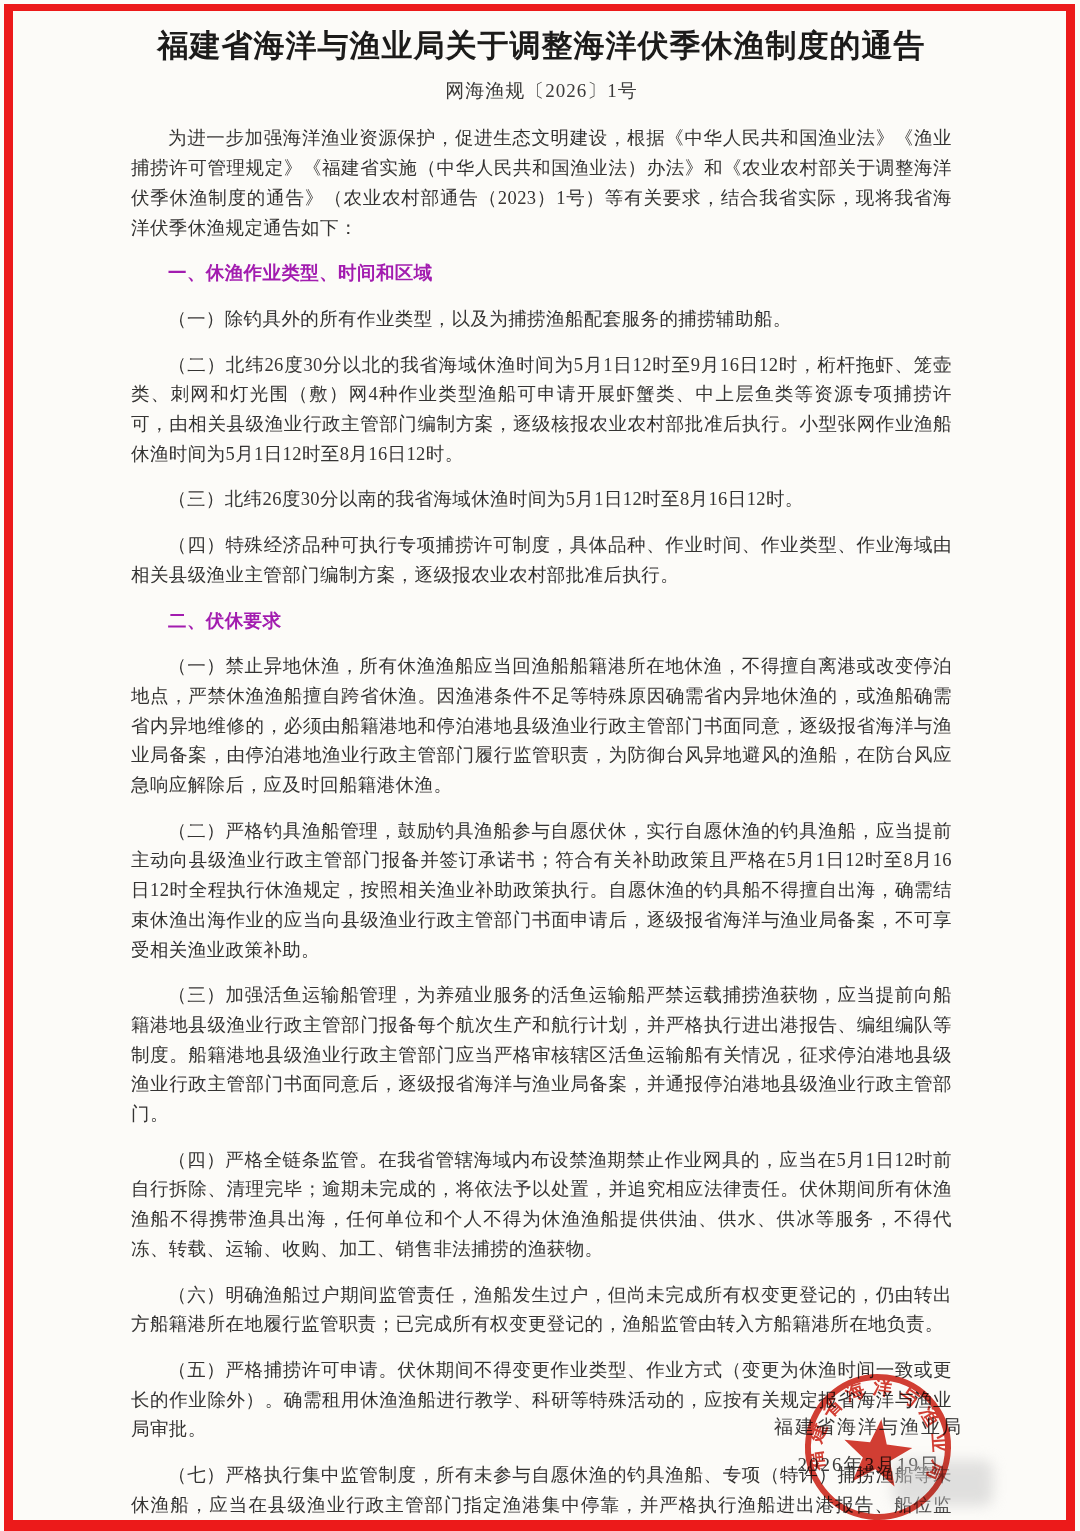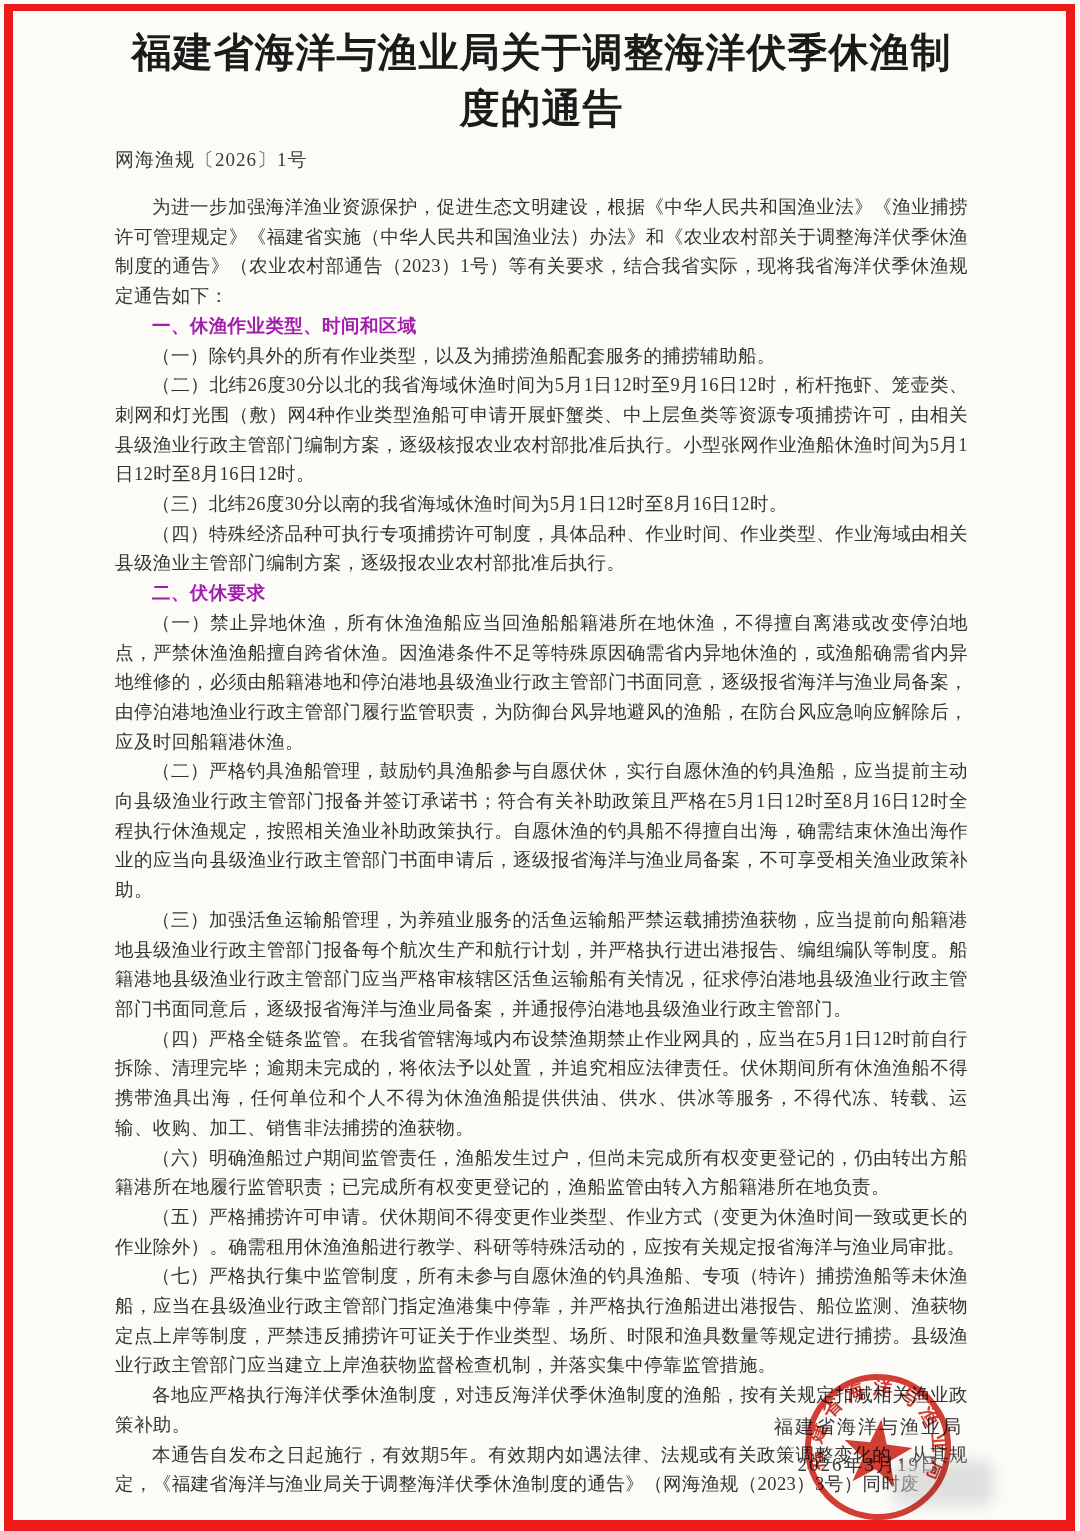--- a/index.html
+++ b/index.html
@@ -26,43 +26,43 @@
     position:absolute;
     top:24px;left:115px;right:112px;
     color:#333231;
     z-index:1;
   }
   h1.doc-title{
     margin:0;
     text-align:center;
     font-family:"Liberation Sans", sans-serif;
     font-weight:800;
-    font-size:40px;
+    font-size:31px;
     line-height:1.4;
     letter-spacing:1px;
     color:#1c1b1a;
   }
   .doc-number{
     margin-top:11px;
-    text-align:left;
+    text-align:center;
     font-size:19px;
     letter-spacing:1px;
     color:#3a3938;
   }
   .doc-body{
     margin-top:20px;
     font-size:18.5px;
     line-height:29.7px;
     text-align:justify;
     text-justify:inter-ideograph;
     letter-spacing:0.4px;
     color:#343332;
   }
   .doc-body p{
-    margin:0;
+    margin:16px;
     text-indent:2em;
   }
   .doc-body p.heading{
     font-weight:600;
     color:#a21caf;
   }
   .sig-block{
     position:absolute;
     z-index:2;
     right:117px;

